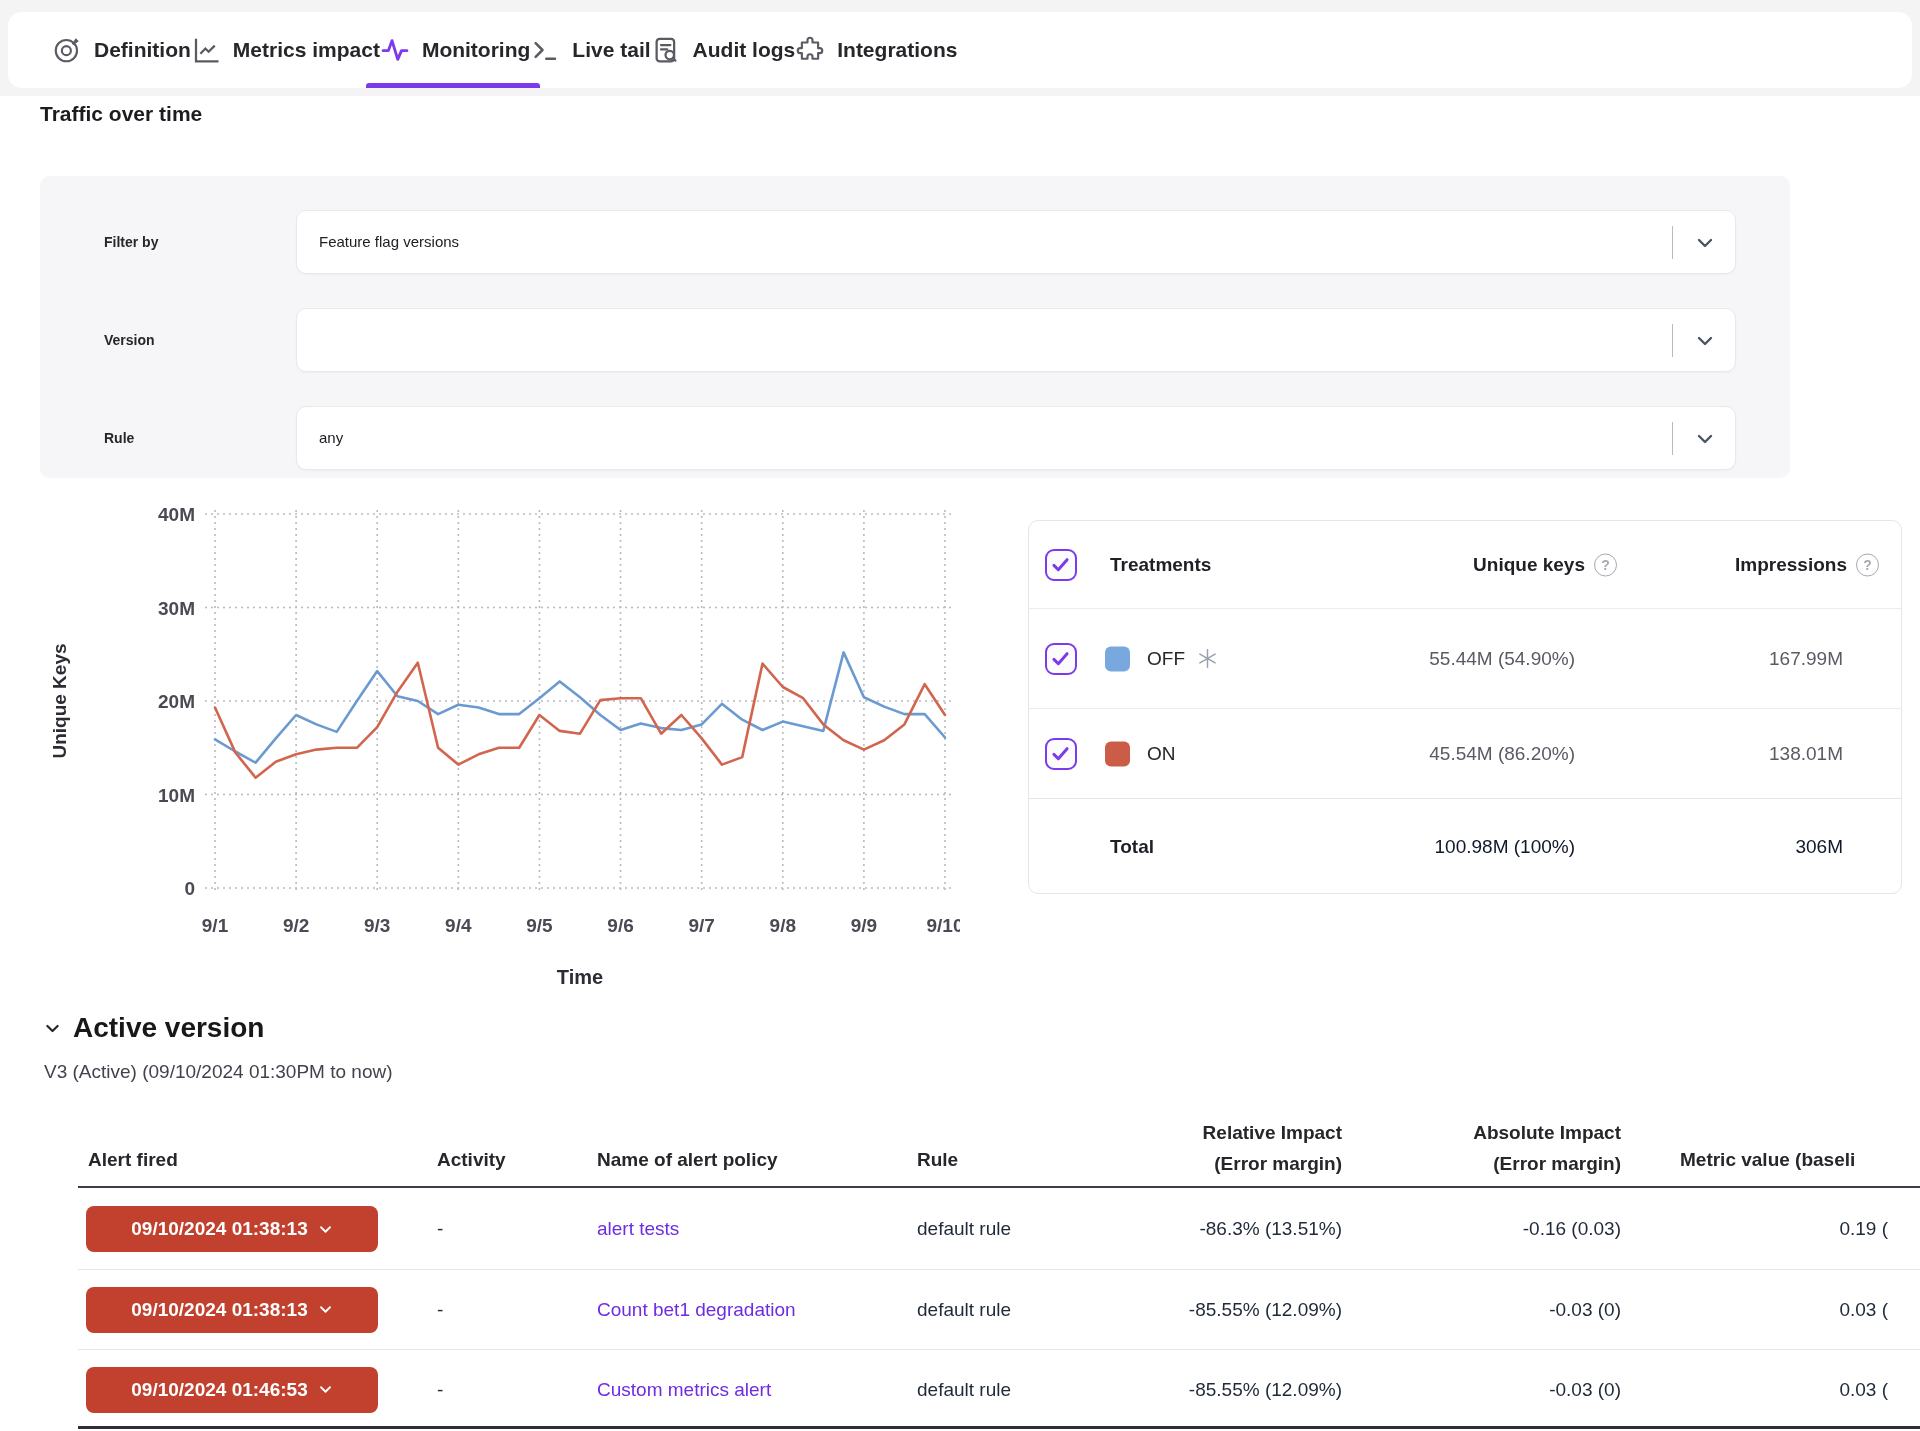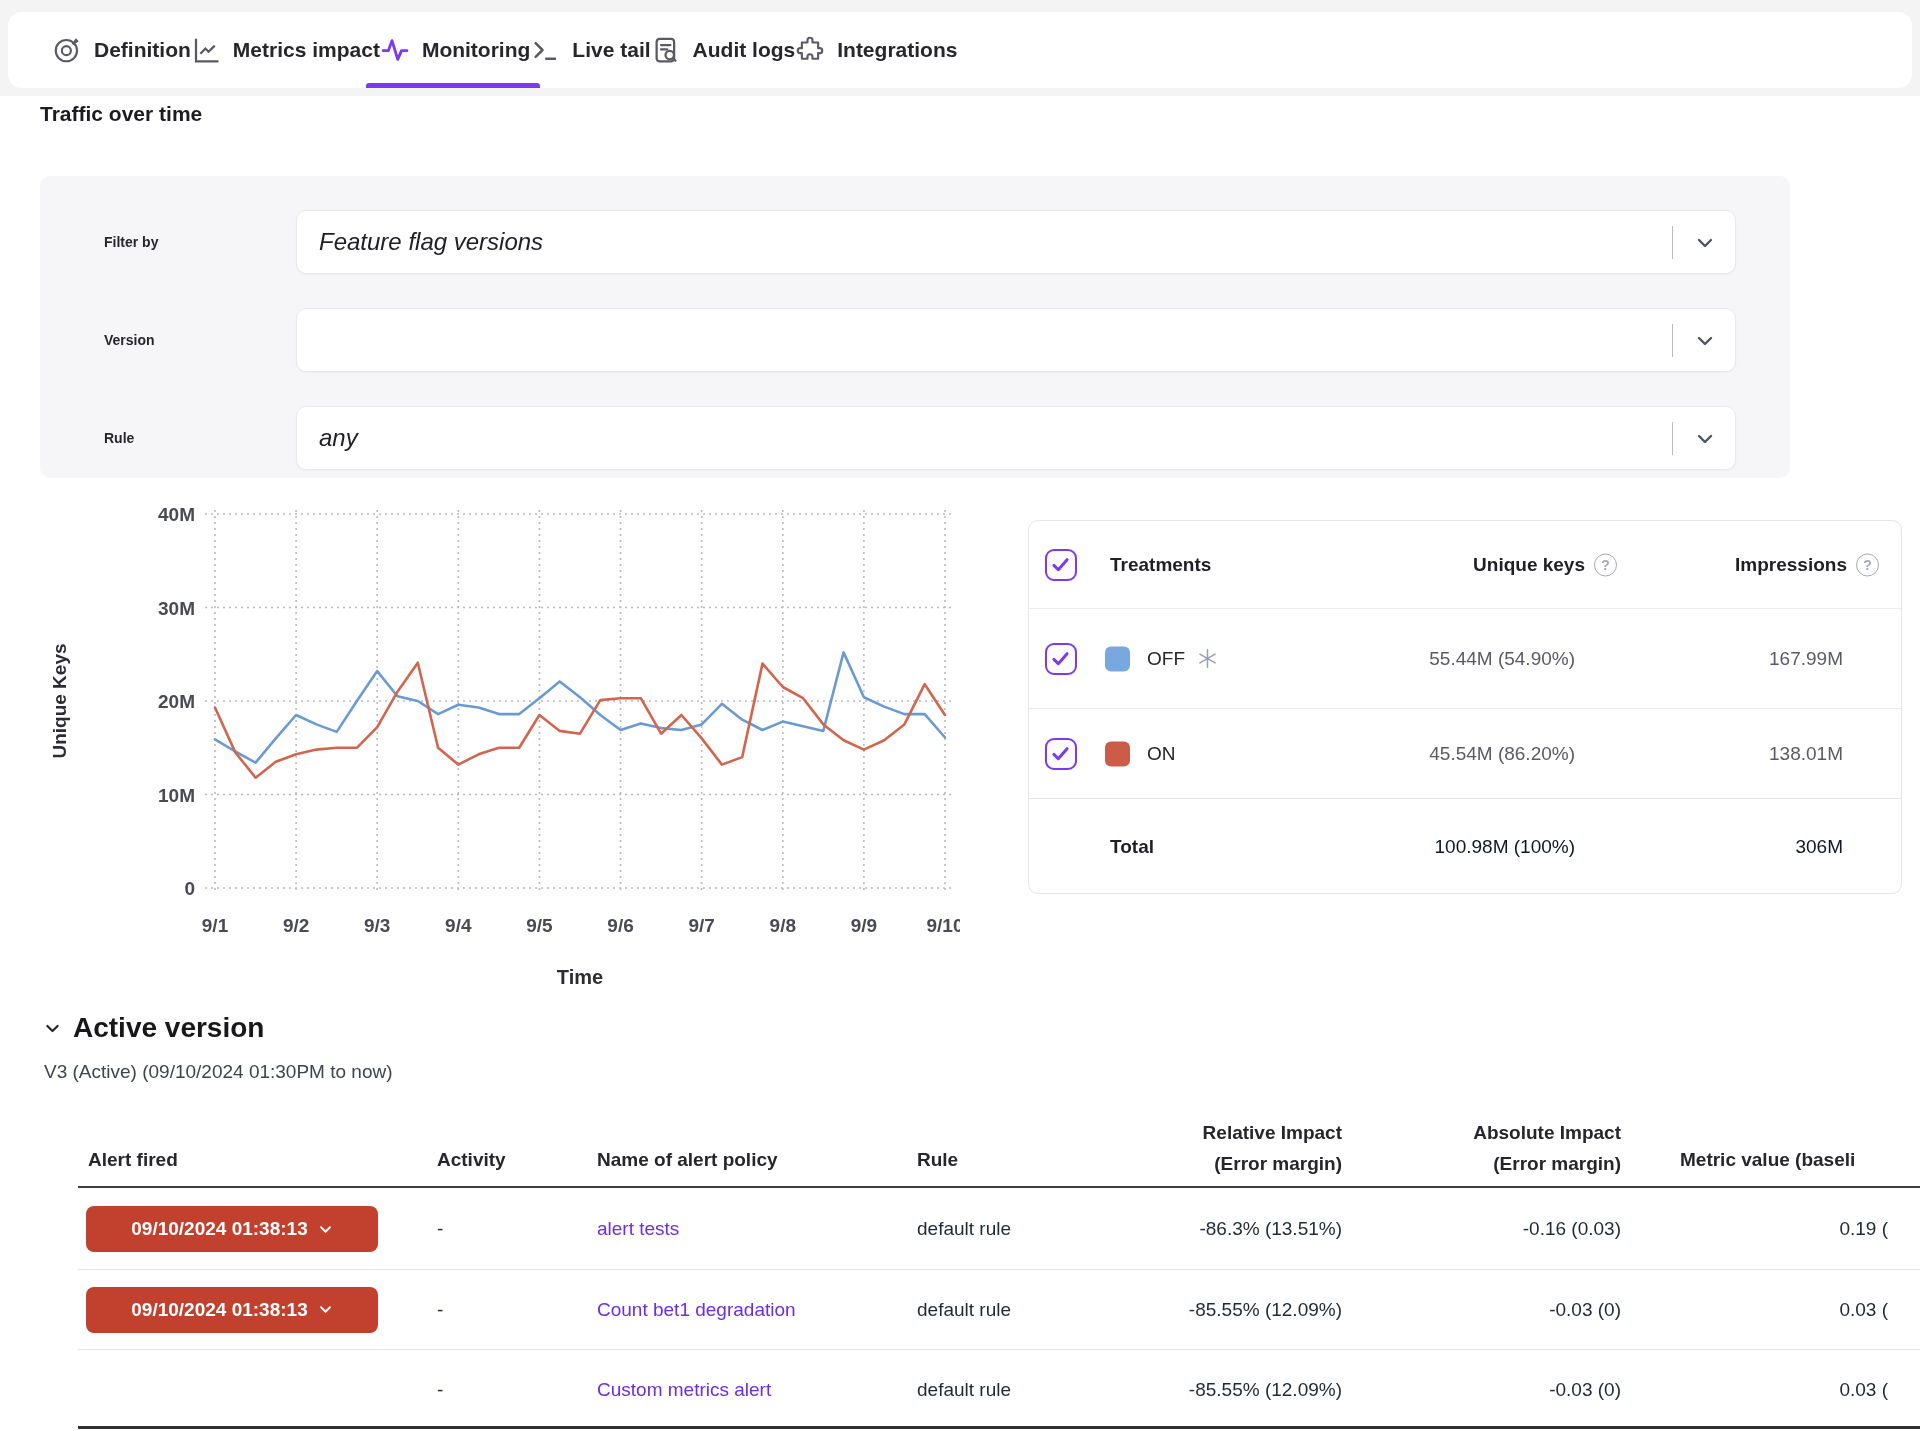--- a/index.html
+++ b/index.html
@@ -25,22 +25,22 @@
 
   
   .filter-panel { position:absolute; left:40px; top:176px; width:1750px; height:302px;
                   background:#f6f6f8; border-radius:10px; }
   .filter-row { position:absolute; left:0; width:100%; height:64px; }
   .filter-label { position:absolute; left:64px; top:0; line-height:64px;
                   font-size:14px; font-weight:700; color:#26262b; }
   .dropdown { position:absolute; left:256px; top:0; width:1440px; height:64px; background:#fff;
               border:1px solid #e9e9ec; border-radius:10px; box-shadow:0 1px 2px rgba(20,20,30,.04);
               cursor:pointer; }
-  .dropdown-value { position:absolute; left:22px; top:0; line-height:62px; font-size:24px; color:#202127;
-                    white-space:nowrap;font-style:italic; }
+  .dropdown-value { position:absolute; left:22px; top:0; line-height:62px; font-size:15px; color:#202127;
+                    white-space:nowrap; }
   .dropdown-divider { position:absolute; right:62px; top:15px; width:1px; height:33px; background:#b9bac2; }
   .dropdown-chevron { position:absolute; right:20px; top:22px; width:20px; height:20px; }
 
   
   #traffic-chart { position:absolute; left:50px; top:500px; }
   #traffic-chart .grid { stroke:#b9b9c1; stroke-width:1.6; stroke-dasharray:2 4; fill:none; }
   #traffic-chart .ytick { font-size:19px; font-weight:600; fill:#4a4a54; text-anchor:end;
                           font-family:"Liberation Sans",sans-serif; }
   #traffic-chart .xtick { font-size:19px; font-weight:600; fill:#4a4a54; text-anchor:middle;
                           font-family:"Liberation Sans",sans-serif; }
@@ -350,20 +350,26 @@
     </span>
     <span class="cell c-activity">-</span>
     <span class="cell c-policy">Count bet1 degradation</span>
     <span class="cell c-rule">default rule</span>
     <span class="cell c-rel">-85.55% (12.09%)</span>
     <span class="cell c-abs">-0.03 (0)</span>
     <span class="cell c-metric">0.03 (</span>
   </div>
 
   <div class="arow arow-3">
+    <span class="cell badge">
+      <span>09/10/2024 01:46:53</span>
+      <svg width="15" height="15" viewBox="0 0 20 20" fill="none" stroke="#fff" stroke-width="2.4" stroke-linecap="round" stroke-linejoin="round">
+          <path d="M4 7 l6 6 6-6"></path>
+        </svg>
+    </span>
     <span class="cell c-activity">-</span>
     <span class="cell c-policy">Custom metrics alert</span>
     <span class="cell c-rule">default rule</span>
     <span class="cell c-rel">-85.55% (12.09%)</span>
     <span class="cell c-abs">-0.03 (0)</span>
     <span class="cell c-metric">0.03 (</span>
   </div>
   <div class="tbottom-line"></div>
 </div>
 

